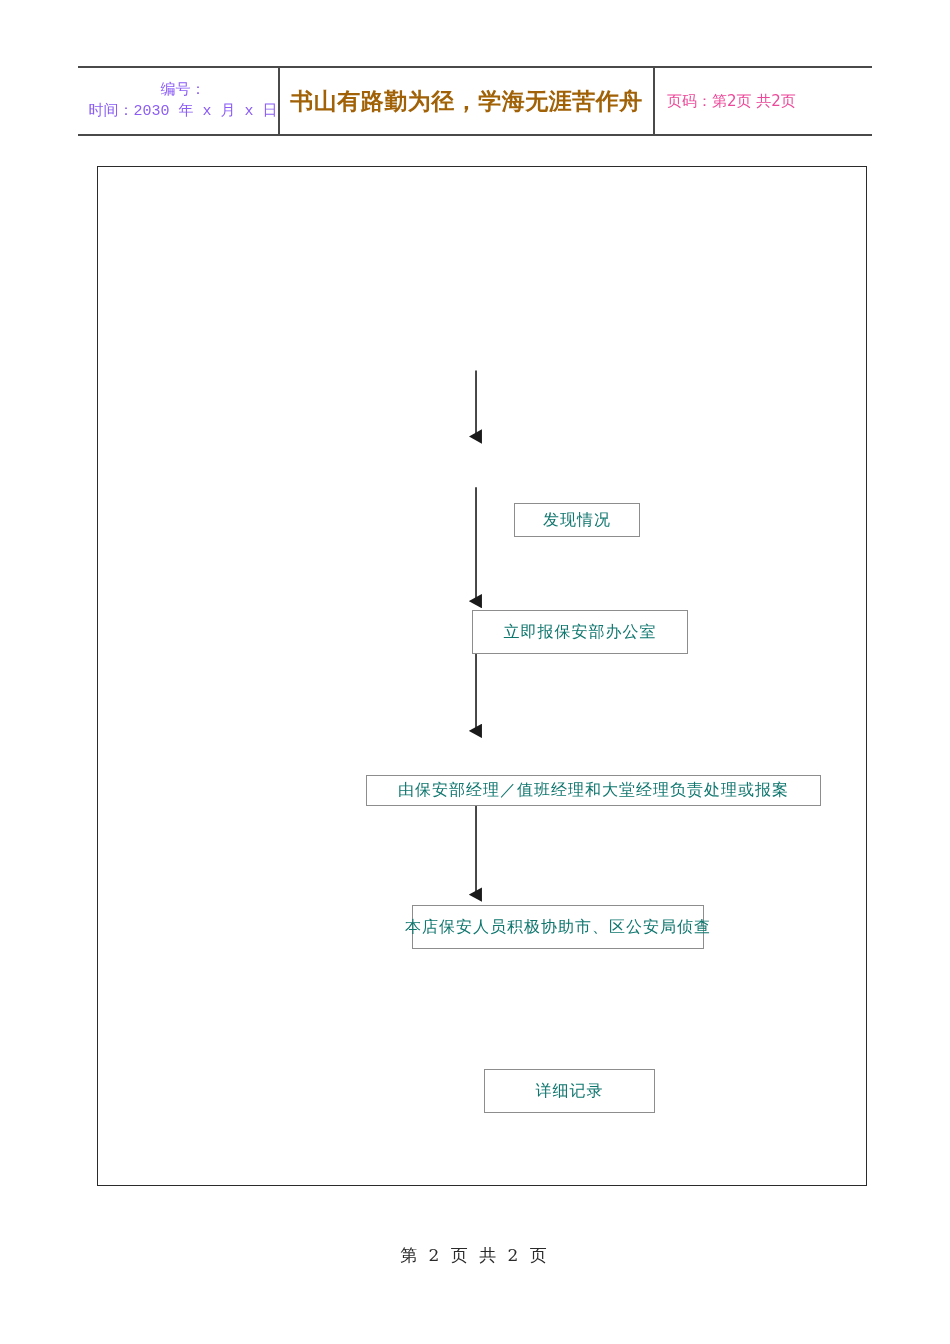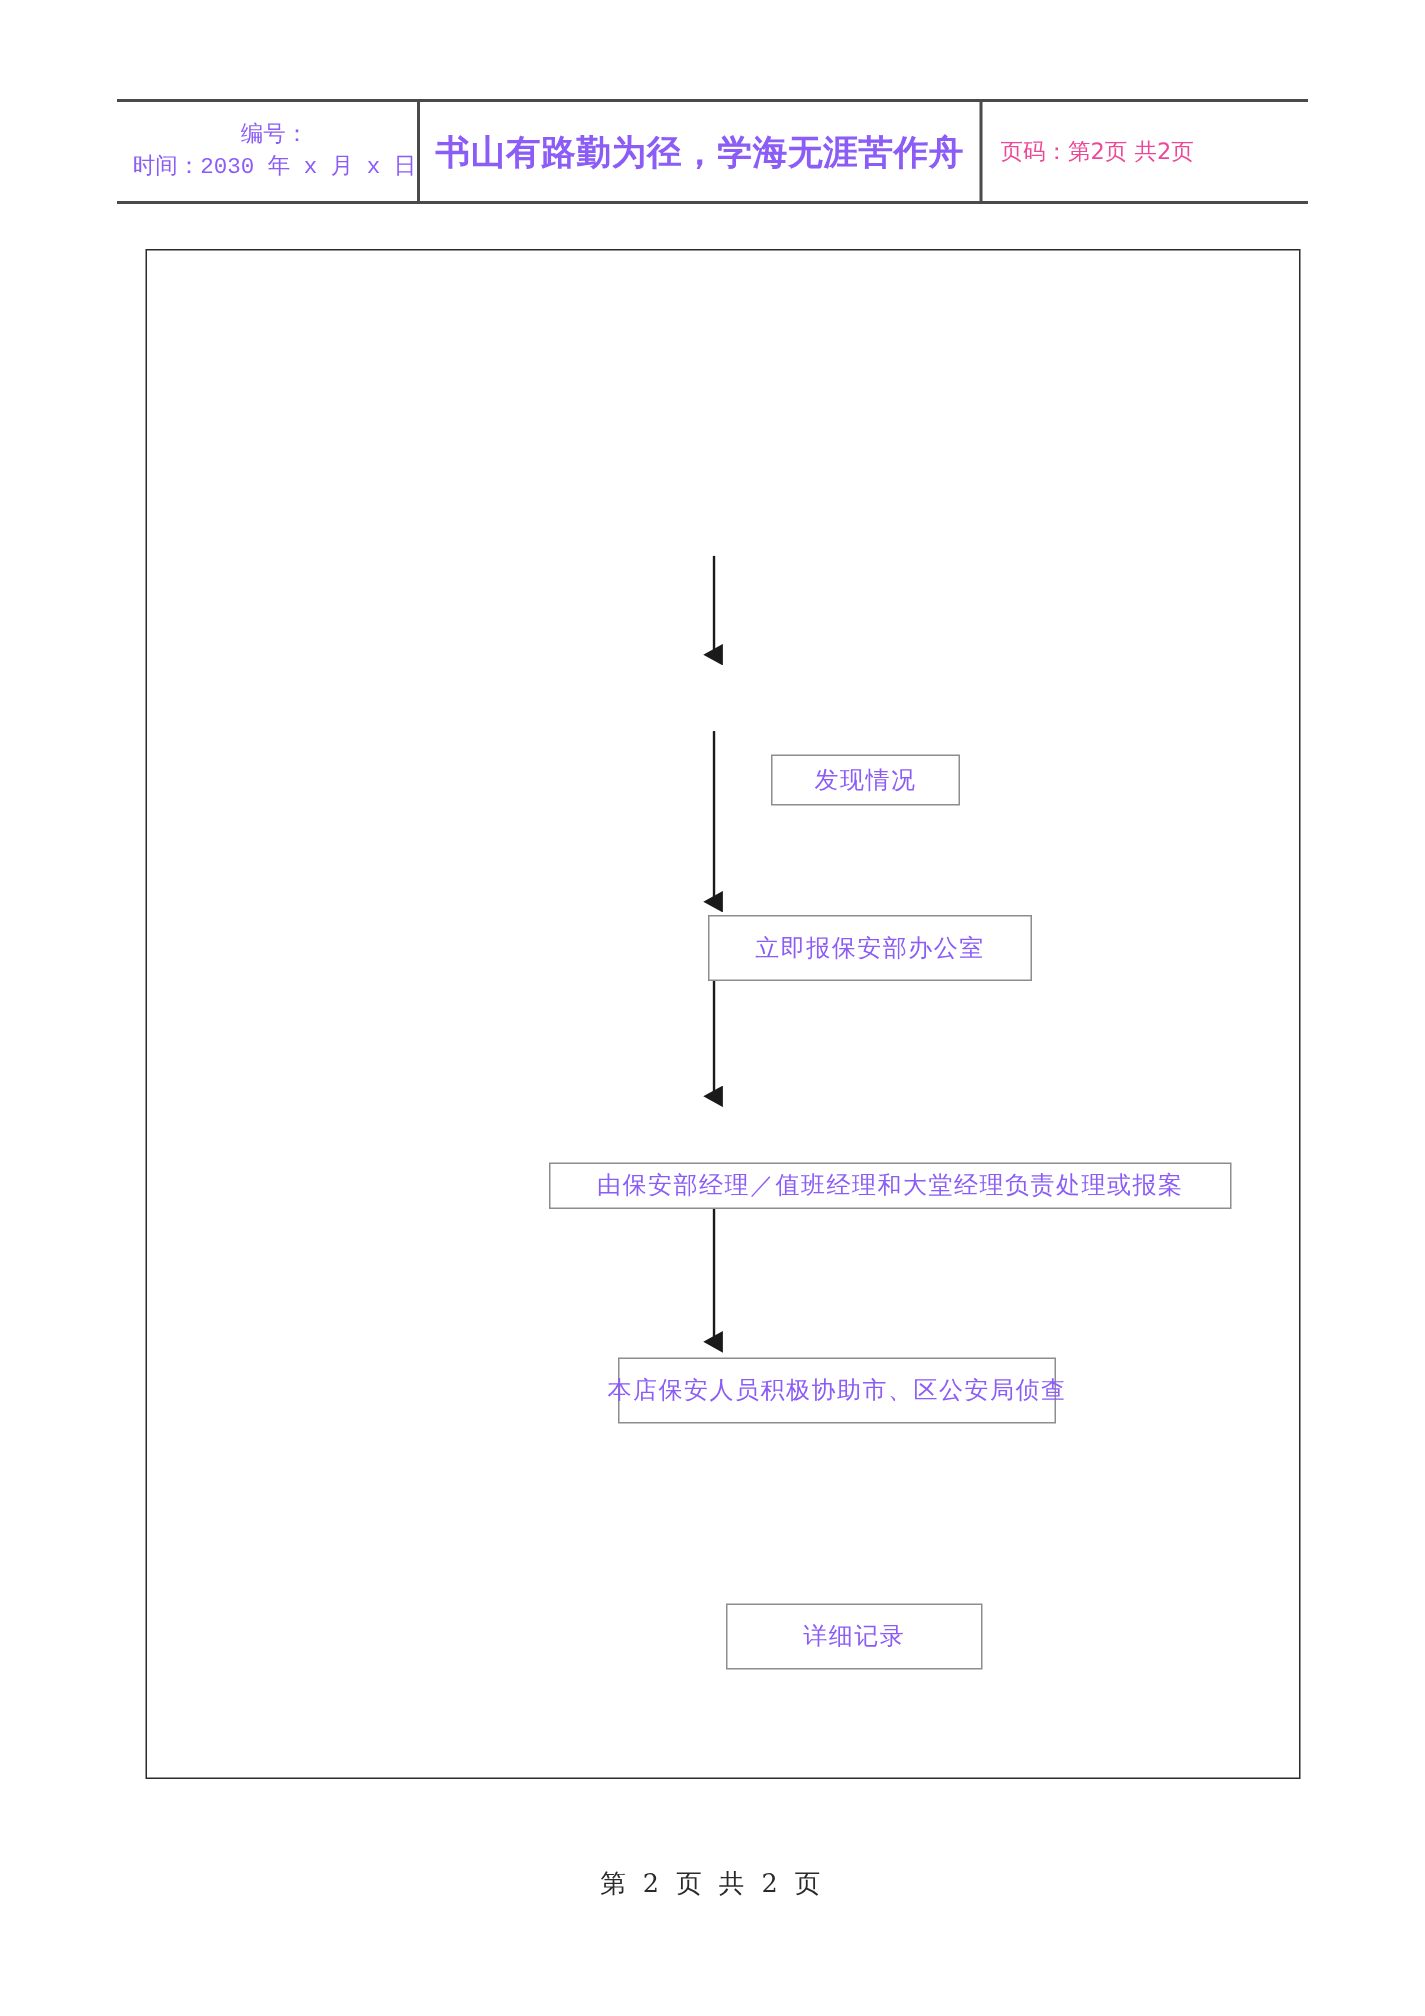--- a/index.html
+++ b/index.html
@@ -54,21 +54,21 @@
     font-size: 15px;
     line-height: 21px;
     color: #8b5cf6;
     white-space: nowrap;
     text-align: center;
   }
   .slogan {
     font-family: "DejaVu Serif", serif;
     font-size: 23px;
     font-weight: bold;
-    color: #8b5cf6;
+    color: #a16207;
     letter-spacing: 0.5px;
     white-space: nowrap;
   }
   .page-code {
     font-family: "DejaVu Sans", sans-serif;
     font-size: 15px;
     color: #ec4899;
     white-space: nowrap;
   }
 
@@ -95,21 +95,21 @@
   .node {
     position: absolute;
     border: 1.4px solid #8d8d8d;
     background: #ffffff;
     box-sizing: border-box;
     display: flex;
     align-items: center;
     justify-content: center;
     font-family: "DejaVu Serif", serif;
     font-size: 16px;
-    color: #8b5cf6;
+    color: #0f766e;
     letter-spacing: 1px;
     white-space: nowrap;
   }
 
   .n1 { left: 416px; top: 336px; width: 126px; height: 34px; }
   .n2 { left: 374px; top: 443px; width: 216px; height: 44px; }
   .n3 { left: 268px; top: 608px; width: 455px; height: 31px; }
   .n4 { left: 314px; top: 738px; width: 292px; height: 44px; }
   .n5 { left: 386px; top: 902px; width: 171px; height: 44px; }
 

